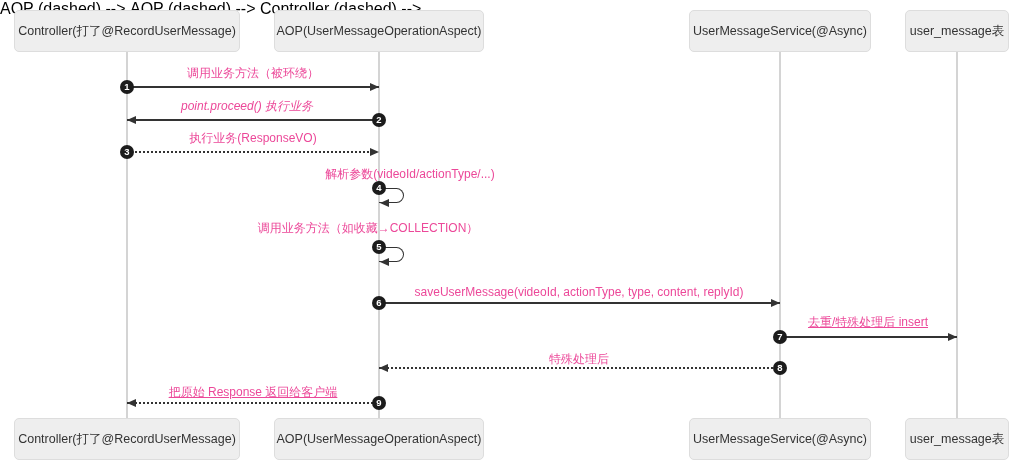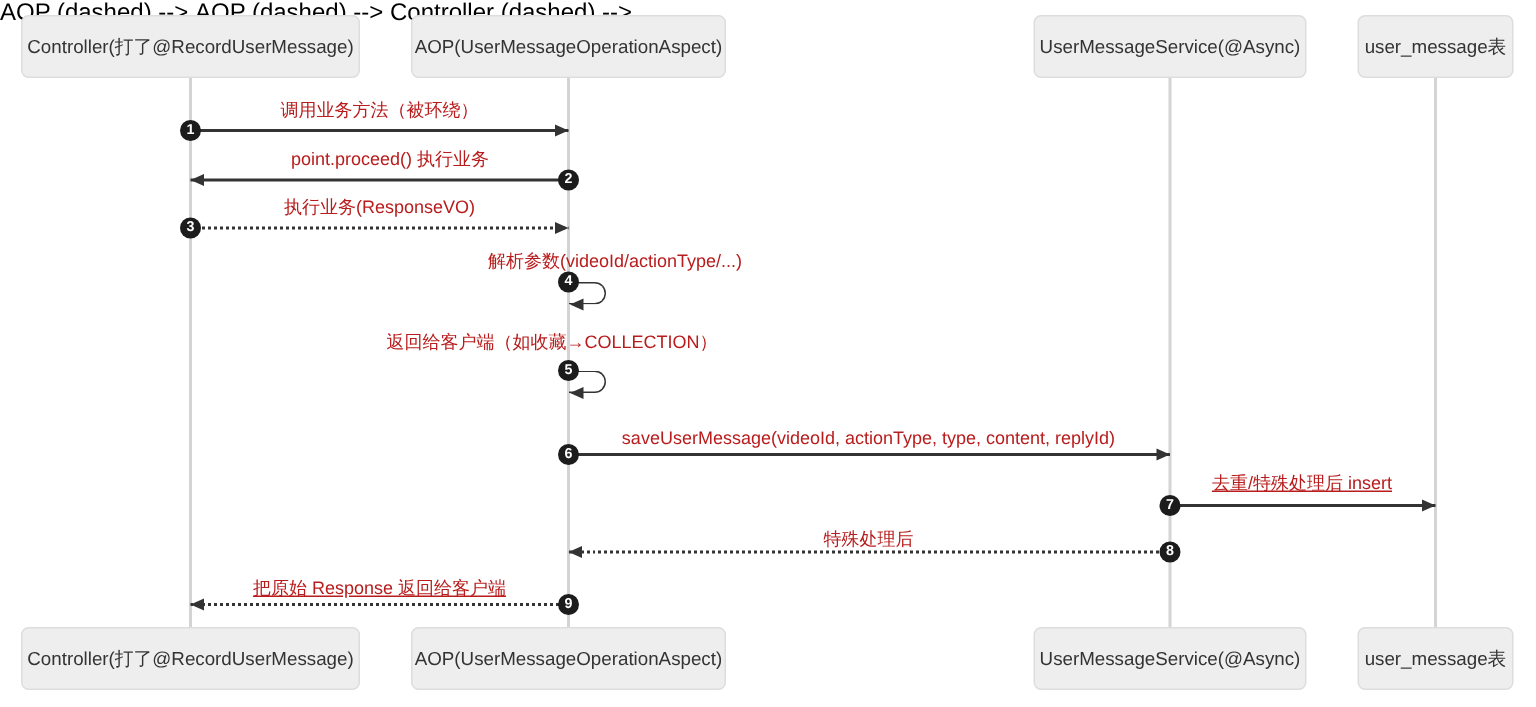--- a/index.html
+++ b/index.html
@@ -10,21 +10,21 @@
   .actor{
     position:absolute;height:42px;display:flex;align-items:center;justify-content:center;
     background:#eeeeee;border:1px solid #dddddd;border-radius:5px;
     font-size:12.5px;color:#333333;box-sizing:border-box;white-space:nowrap;
   }
   .lifeline{
     position:absolute;width:1.5px;top:52px;height:366px;background:#d4d4d4;
   }
   .msg-label{
     position:absolute;transform:translateX(-50%);white-space:nowrap;
-    font-size:12px;color:#b91c1c;line-height:14px;
+    font-size:12px;color:#ec4899;line-height:14px;
   }
   .line-solid{position:absolute;height:1.5px;background:#333333;}
   .line-dashed{
     position:absolute;height:1.5px;
     background:repeating-linear-gradient(90deg,#333333 0,#333333 2px,transparent 2px,transparent 4px);
   }
   .arrow-right{
     position:absolute;width:0;height:0;
     border-top:4px solid transparent;border-bottom:4px solid transparent;
     border-left:9px solid #333333;
@@ -83,39 +83,39 @@
       <span>user_message表</span>
     </div>
 
   
   <div class="msg-label" style="left:253px;top:66px;">调用业务方法（被环绕）</div>
   <div class="line-solid" style="left:127px;top:86px;width:252px;"></div>
   <div class="arrow-right" style="left:370px;top:83px;"></div>
   <div class="num-circle" style="left:120px;top:80px;">1</div>
 
   
-  <div class="msg-label" style="left:260px;top:99px;">point.proceed() 执行业务</div>
+  <div class="msg-label" style="left:247px;top:99px;font-style:italic;">point.proceed() 执行业务</div>
   <div class="line-solid" style="left:127px;top:119px;width:252px;"></div>
   <div class="arrow-left" style="left:127px;top:116px;"></div>
   <div class="num-circle" style="left:372px;top:113px;">2</div>
 
    AOP (dashed) --&gt;
   <div class="msg-label" style="left:253px;top:131px;">执行业务(ResponseVO)</div>
   <div class="line-dashed" style="left:127px;top:151px;width:252px;"></div>
   <div class="arrow-right" style="left:370px;top:148px;"></div>
   <div class="num-circle" style="left:120px;top:145px;">3</div>
 
   
   <div class="msg-label" style="left:388px;top:167px;margin-left:22px;">解析参数(videoId/actionType/...)</div>
   <div class="self-loop" style="left:379px;top:188px;"></div>
   <div class="arrow-left" style="left:380px;top:199px;"></div>
   <div class="num-circle" style="left:372px;top:181px;">4</div>
 
   
-  <div class="msg-label" style="left:368px;top:221px;">返回给客户端（如收藏→COLLECTION）</div>
+  <div class="msg-label" style="left:368px;top:221px;">调用业务方法（如收藏→COLLECTION）</div>
   <div class="self-loop" style="left:379px;top:247px;"></div>
   <div class="arrow-left" style="left:380px;top:258px;"></div>
   <div class="num-circle" style="left:372px;top:240px;">5</div>
 
   
   <div class="msg-label" style="left:579px;top:285px;">saveUserMessage(videoId, actionType, type, content, replyId)</div>
   <div class="line-solid" style="left:379px;top:302px;width:401px;"></div>
   <div class="arrow-right" style="left:771px;top:299px;"></div>
   <div class="num-circle" style="left:372px;top:296px;">6</div>
 

